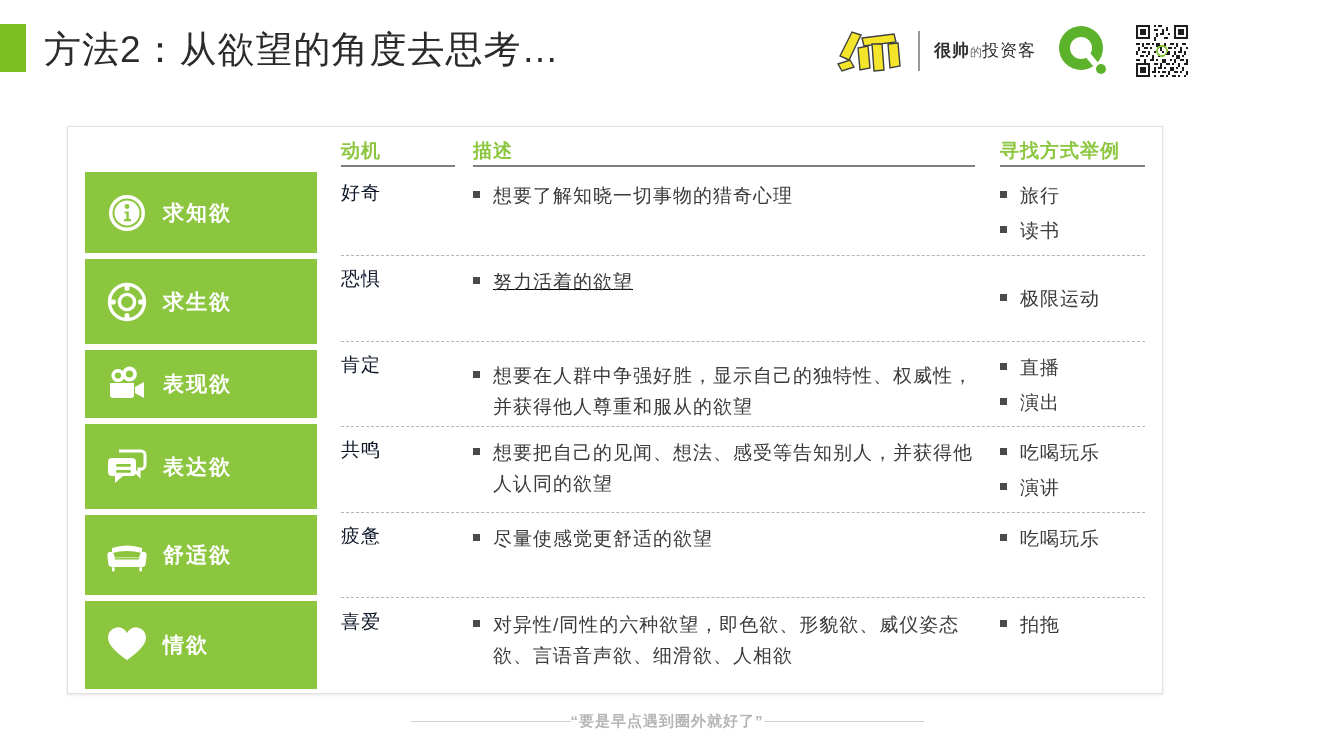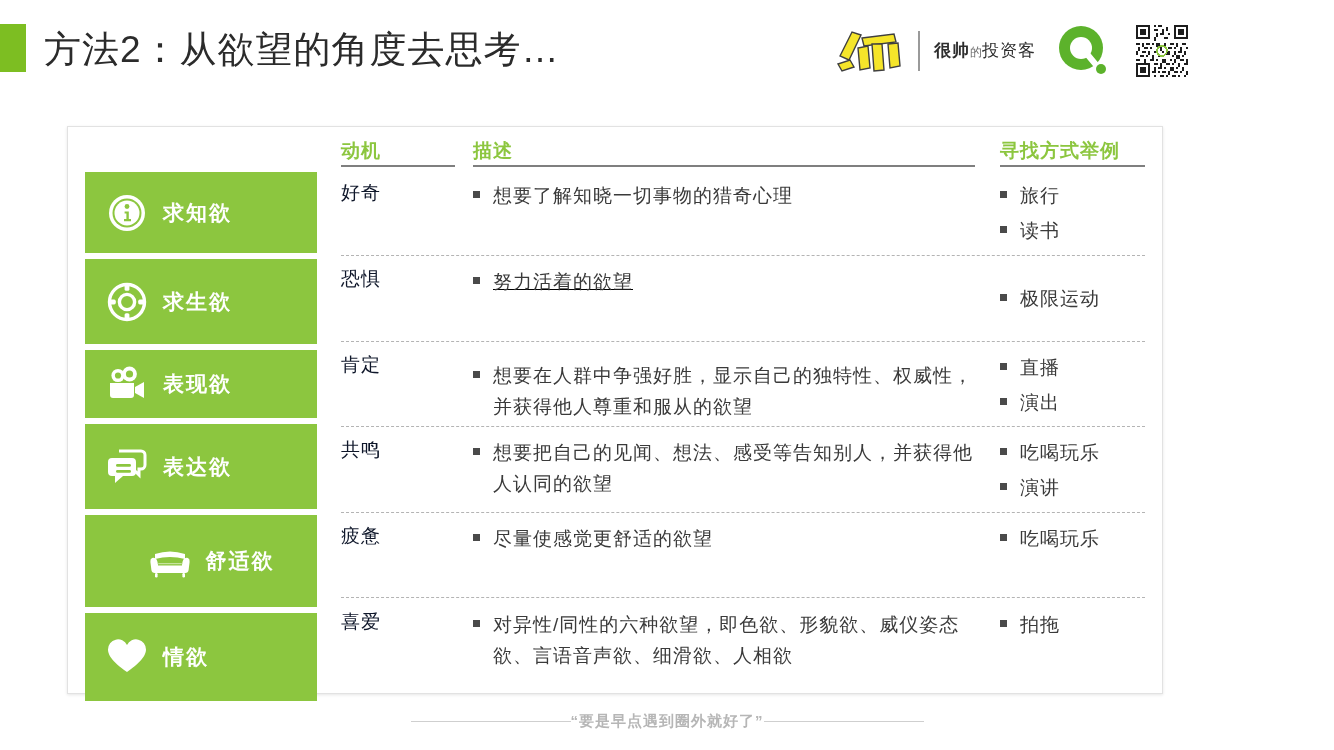--- a/index.html
+++ b/index.html
@@ -263,21 +263,21 @@
       <svg width="44" height="44" viewBox="0 0 44 44">
         <path d="M14 6 h22 a4 4 0 0 1 4 4 v10 a4 4 0 0 1 -4 4 h-2 v6 l-6 -6" fill="none" stroke="#ffffff" stroke-width="3"></path>
         <path d="M7 13 h20 a4 4 0 0 1 4 4 v10 a4 4 0 0 1 -4 4 h-9 l-8 7 v-7 h-3 a4 4 0 0 1 -4 -4 v-10 a4 4 0 0 1 4 -4 z" fill="#ffffff"></path>
         <rect x="11" y="19" width="15" height="2.8" rx="1.4" fill="#8CC63F"></rect>
         <rect x="11" y="25" width="15" height="2.8" rx="1.4" fill="#8CC63F"></rect>
       </svg>
     </span>
     <span class="tile-label">表达欲</span>
   </div>
 
-  <div class="tile" style="height:92px;justify-content:center;">
+  <div class="tile" style="height:80px;">
     <span class="tile-icon">
       <svg width="44" height="44" viewBox="0 0 44 44">
         <g fill="#ffffff">
           <path d="M7 15 q15 -5 30 0 v5 q-15 -4 -30 0 z"></path>
           <path d="M4 19 q3 -1 4.6 1.6 Q10 23 10 27 h24 q0 -4 1.4 -6.4 Q37 18 40 19 q2 1 1.6 4 l-1 8 q-.4 3 -3.4 3 H6.8 q-3 0 -3.4 -3 l-1 -8 Q2 20 4 19 z"></path>
           <rect x="9" y="24.5" width="26" height="4.2" rx="1.8"></rect>
           <rect x="7" y="34" width="2.6" height="4.4" rx="1.2"></rect>
           <rect x="34.4" y="34" width="2.6" height="4.4" rx="1.2"></rect>
         </g>
         <path d="M10 25.8 h24" stroke="#8CC63F" stroke-width="1.4"></path>

